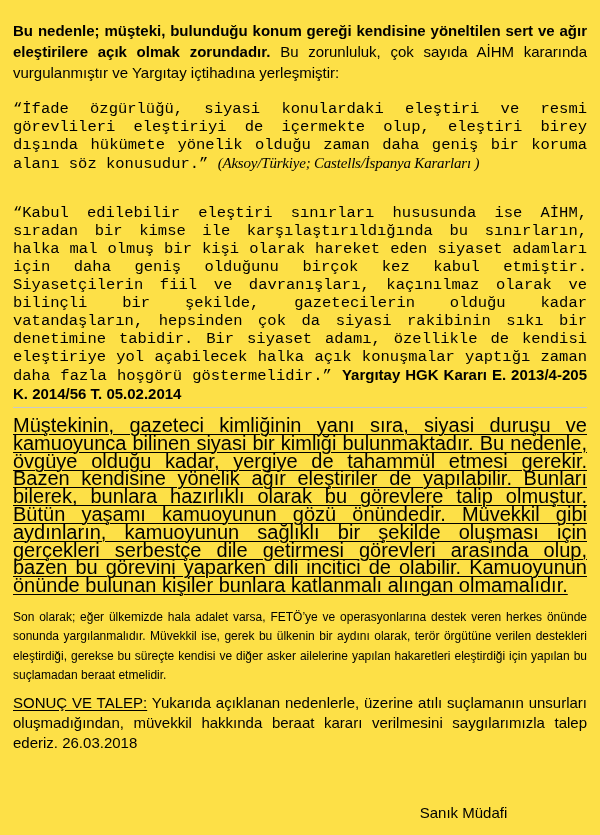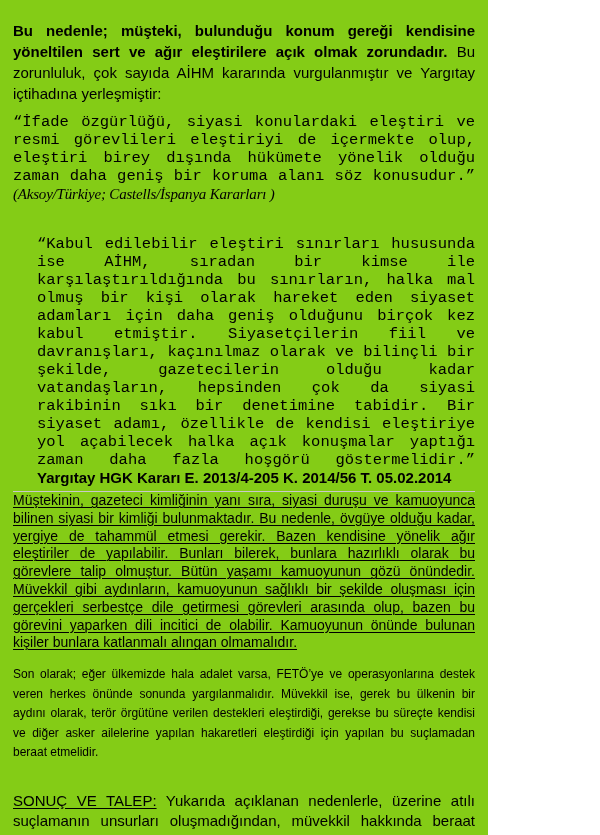--- a/index.html
+++ b/index.html
@@ -9,24 +9,24 @@
   }
   body {
     width: 600px;
     height: 835px;
     color: #000000;
     font-family: "Liberation Sans", sans-serif;
     overflow: hidden;
   }
   .doc {
     box-sizing: border-box;
-    width: 488px;
+    width: 600px;
     height: 835px;
     padding: 20px 13px 0 13px;
-    background: #84cc16;
+    background: #fde047;
   }
   .para {
     text-align: justify;
     margin: 0;
   }
   
   .p-intro {
     font-size: 15px;
     line-height: 21px;
   }
@@ -34,60 +34,60 @@
     font-weight: bold;
   }
   
   .quote {
     font-family: "Liberation Mono", monospace;
     font-size: 15.5px;
     line-height: 18px;
     text-align: justify;
     margin: 0;
   }
-  .q-echr { margin-top: 9px; }
-  .q-hgk  { margin-top: 31px; margin-left: 24px; }
+  .q-echr { margin-top: 17px; }
+  .q-hgk  { margin-top: 31px; }
   .cite-italic {
     font-family: "Liberation Serif", serif;
     font-style: italic;
     font-size: 15px;
     letter-spacing: -0.2px;
   }
   .cite-bold {
     font-family: "Liberation Sans", sans-serif;
     font-weight: bold;
     font-size: 15px;
   }
   
   .scan-line {
     border: none;
     border-top: 1px solid #c9c9c9;
     margin: 3px 0 0 0;
     height: 0;
   }
   
   .p-assessment {
-    font-size: 14px;
+    font-size: 20px;
     line-height: 17.8px;
     text-decoration: underline;
     text-decoration-thickness: 1px;
     text-underline-offset: 2px;
-    margin-top: 0;
+    margin-top: 9px;
   }
   
   .p-closing {
     font-size: 12px;
     line-height: 19.5px;
     margin-top: 13px;
   }
   
   .p-conclusion {
     font-size: 15px;
     line-height: 20px;
-    margin-top: 28px;
+    margin-top: 7px;
   }
   .p-conclusion .label {
     text-decoration: underline;
     text-underline-offset: 2px;
   }
   
   .signature {
     margin: 49px 36px 0 auto;
     width: 175px;
     text-align: center;
@@ -120,15 +120,16 @@
   <p class="para p-assessment">Müştekinin, gazeteci kimliğinin yanı sıra, siyasi duruşu ve kamuoyunca bilinen siyasi bir kimliği bulunmaktadır.  Bu nedenle, övgüye olduğu kadar, yergiye de tahammül etmesi gerekir. Bazen kendisine yönelik ağır eleştiriler de yapılabilir. Bunları bilerek, bunlara hazırlıklı olarak bu görevlere talip olmuştur. Bütün yaşamı kamuoyunun gözü önündedir. Müvekkil gibi aydınların, kamuoyunun sağlıklı bir şekilde oluşması için gerçekleri serbestçe dile getirmesi görevleri arasında olup, bazen bu görevini yaparken dili incitici de olabilir. Kamuoyunun önünde bulunan kişiler bunlara katlanmalı alıngan olmamalıdır.</p>
 
   <p class="para p-closing">Son olarak; eğer ülkemizde hala adalet varsa, FETÖ’ye ve operasyonlarına destek veren herkes önünde sonunda yargılanmalıdır. Müvekkil ise, gerek bu ülkenin bir aydını olarak, terör örgütüne verilen destekleri eleştirdiği, gerekse bu süreçte kendisi ve diğer asker ailelerine yapılan hakaretleri eleştirdiği için yapılan bu suçlamadan beraat etmelidir.</p>
 
   <p class="para p-conclusion">
     <span class="label">SONUÇ VE TALEP:</span>
     <span>Yukarıda açıklanan nedenlerle, üzerine atılı suçlamanın unsurları oluşmadığından, müvekkil hakkında beraat kararı verilmesini saygılarımızla talep ederiz. 26.03.2018</span>
   </p>
 
   <div class="signature">
+    <div>Sanık Müdafi</div>
   </div>
 
 </div>
 
 </body></html>

